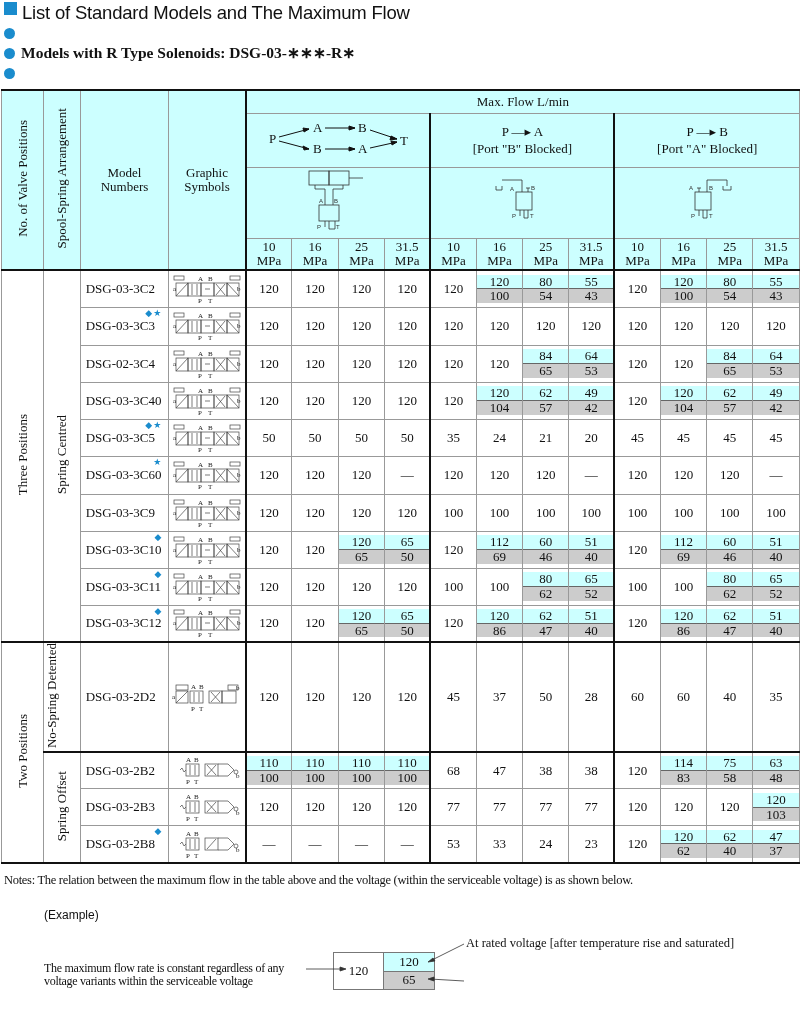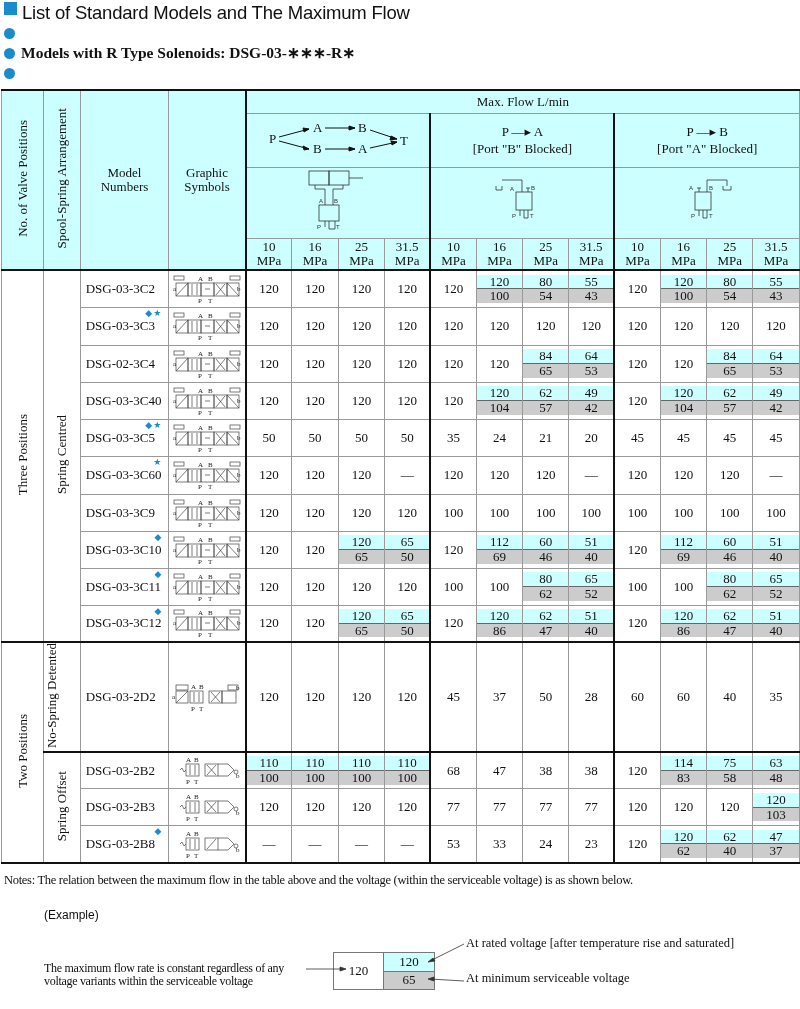--- a/index.html
+++ b/index.html
@@ -1069,21 +1069,20 @@
 </div>
 <div class="ex-box">
   <div class="l">120</div>
   <div class="r">
     <div class="t">120</div>
     <div class="b">65</div>
   </div>
 </div>
 <div class="ex-rt1">At rated voltage [after temperature rise and saturated]</div>
 <div class="ex-rt2">
-  <div>At minimum serviceable voltage</div>
 </div>
 <svg class="over" width="800" height="1009">
   <g stroke="#333" stroke-width="0.8" fill="#333">
     <line x1="306" y1="969" x2="344" y2="969"></line>
       <polygon points="346,969 340,967 340,971"></polygon>
     <line x1="464" y1="944" x2="430" y2="961"></line>
       <polygon points="428,962 433,958 435,961"></polygon>
     <line x1="464" y1="981" x2="430" y2="979"></line>
       <polygon points="428,979 434,977 434,981"></polygon>
   </g>

